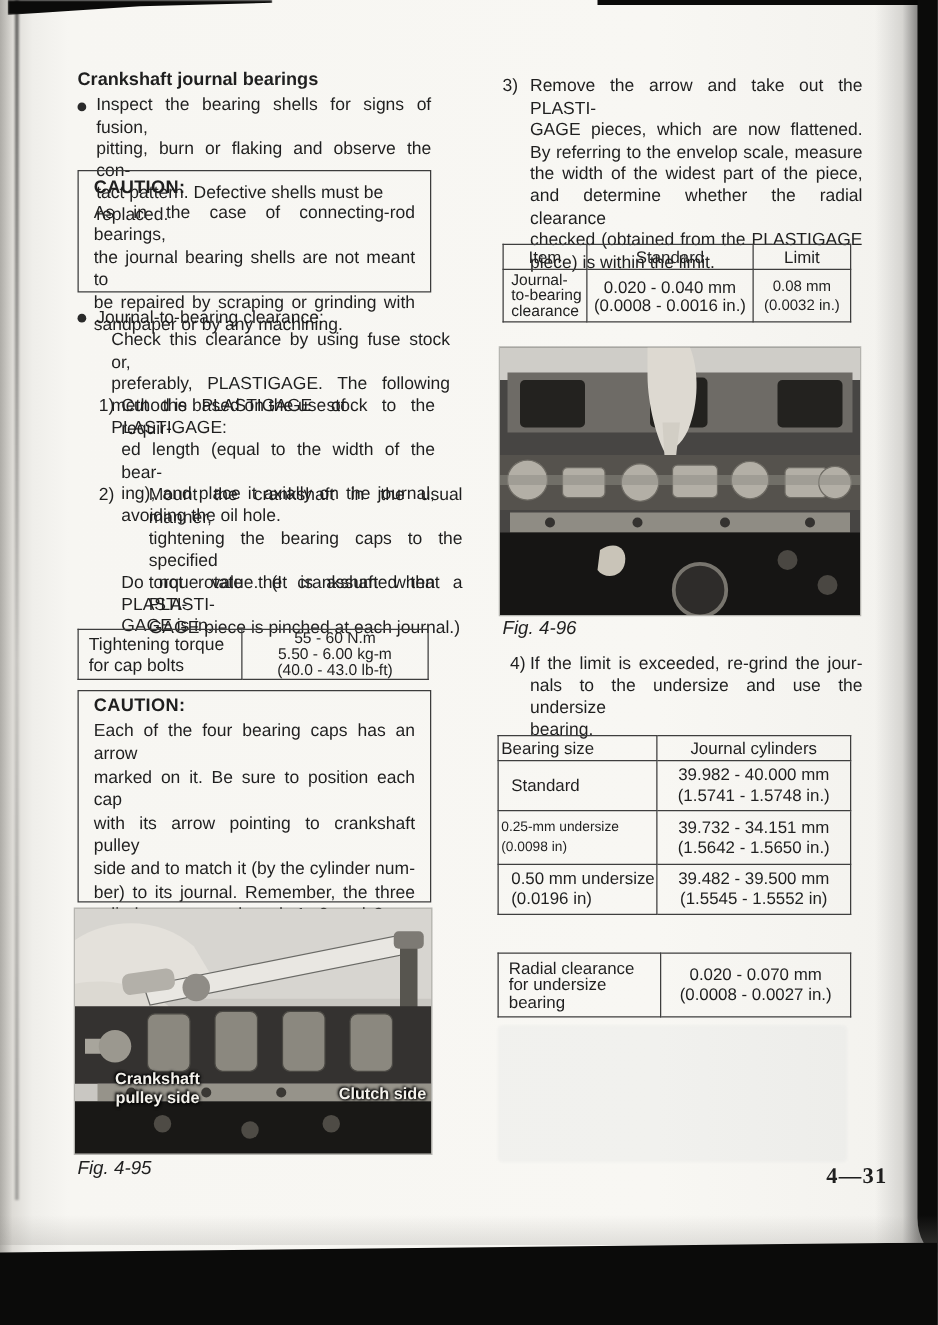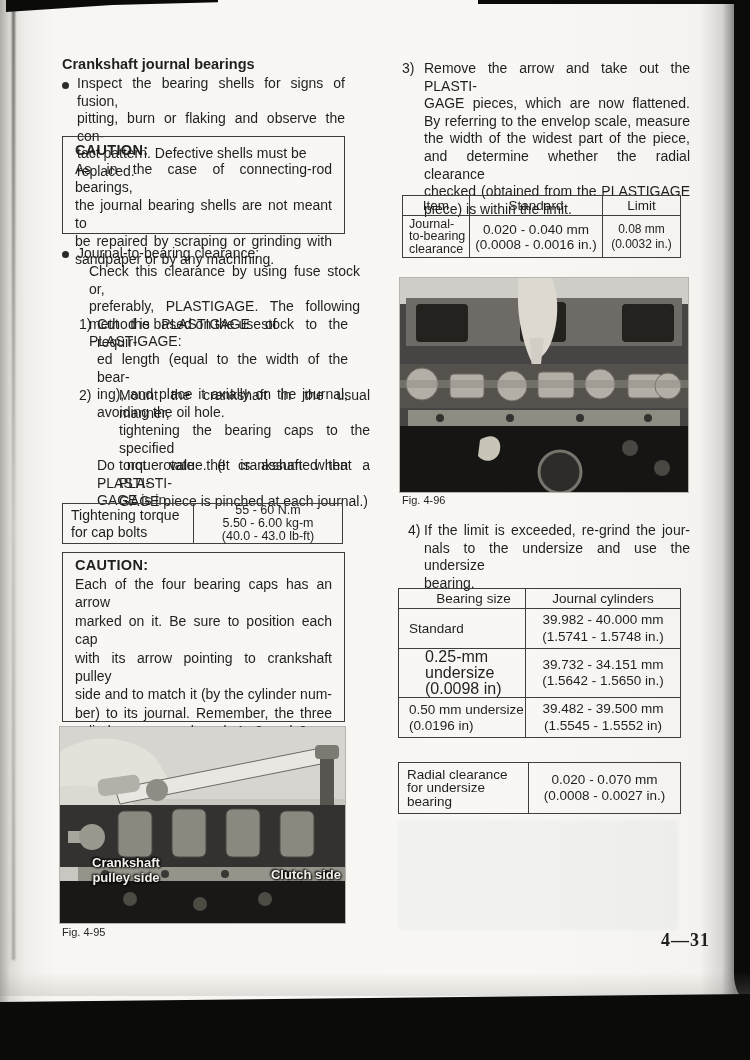--- a/index.html
+++ b/index.html
@@ -12,21 +12,21 @@
   .b{font-weight:bold;}
   .pre{white-space:pre-line;}
   .center{text-align:center;}
   .lines .ln{text-align:justify;text-align-last:justify;}
   .lines .ln:last-child{text-align:left;text-align-last:left;}
   .bullet{width:7px;height:7px;border-radius:50%;background:#2a2a2a;}
   .cautionbox{border:1.5px solid #3c3c3c;background:transparent;}
   .ctitle{font-weight:bold;font-size:14.5px;line-height:20px;letter-spacing:.3px;}
   table{border-collapse:collapse;table-layout:fixed;width:100%;height:100%;}
   td,th{border:1.5px solid #3e3e3e;padding:0;vertical-align:middle;font-weight:normal;}
-  .cap{font-size:11px;text-align:center;}
+  .cap{font-style:italic;font-size:15px;text-align:center;}
   .photo{box-shadow:0 0 0 1px rgba(60,60,55,.35);}
   .plabel{position:absolute;color:#f4f2ec;font-size:13px;font-weight:bold;line-height:15px;
         text-shadow:0 0 3px #000,1px 1px 2px #000,-1px -1px 2px #000;text-align:center;white-space:pre-line;}
   .pagenum{font-family:"Liberation Serif",serif;font-weight:bold;font-size:18px;letter-spacing:1px;}
   .edge{background:#0b0b0a;}
   .ghost{opacity:.08;filter:blur(1px);color:#7a8896;font-style:italic;}
 </style>
 </head>
 <body>
 
@@ -239,30 +239,30 @@
     </div>
 
   <div class="abs" style="left:398px;top:588px;width:282px;height:144px;">
     <table>
       <colgroup>
           <col style="width:127px;">
           <col style="width:155px;">
         </colgroup>
       <tbody>
           <tr style="height:20px;">
-        <th style="text-align:center;padding-left:23px;font-size:13.5px;">Bearing size</th>
+        <th style="text-align:left;padding-left:2px;font-size:13.5px;">Bearing size</th>
         <th class="center" style="font-size:13.5px;">Journal cylinders</th>
       </tr>
       <tr style="height:40px;">
         <td class="pre" style="padding-left:10px;font-size:13.5px;line-height:16px;">Standard</td>
         <td class="pre center" style="font-size:13.5px;line-height:16.5px;">39.982 - 40.000 mm
 (1.5741 - 1.5748 in.)</td>
       </tr>
       <tr style="height:42px;">
-        <td class="pre" style="padding-left:26px;font-size:16px;line-height:16px;">0.25-mm undersize
+        <td class="pre" style="padding-left:2px;font-size:11px;line-height:16px;">0.25-mm undersize
 (0.0098 in)</td>
         <td class="pre center" style="font-size:13.5px;line-height:16.5px;">39.732 - 34.151 mm
 (1.5642 - 1.5650 in.)</td>
       </tr>
       <tr style="height:40px;">
         <td class="pre" style="padding-left:10px;font-size:13.5px;line-height:16px;">0.50 mm undersize
 (0.0196 in)</td>
         <td class="pre center" style="font-size:13.5px;line-height:16.5px;">39.482 - 39.500 mm
 (1.5545 - 1.5552 in)</td>
       </tr>

